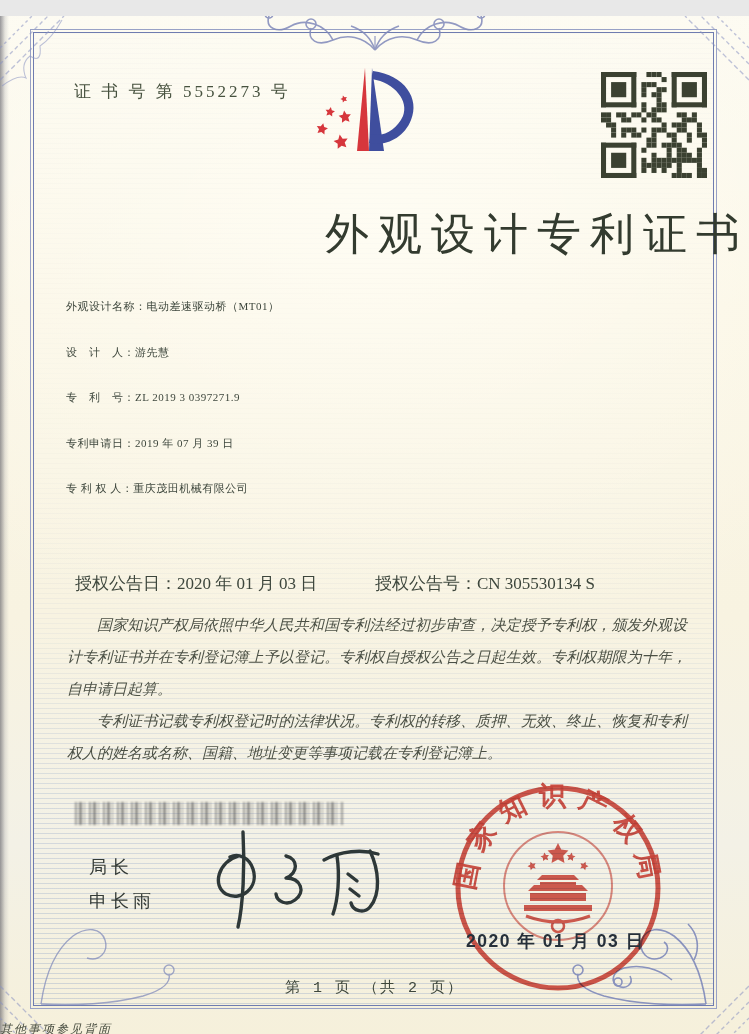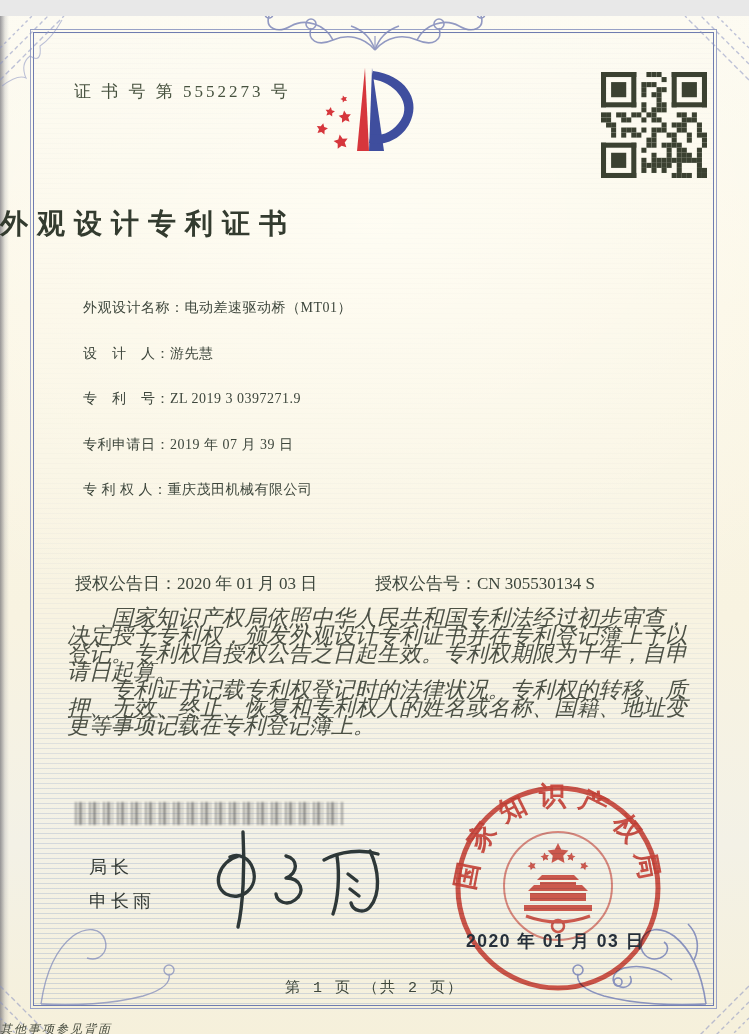--- a/index.html
+++ b/index.html
@@ -24,27 +24,27 @@
   .lace.tr{right:0;top:0;transform:scaleX(-1);}
   .lace.bl{left:0;bottom:0;transform:scaleY(-1);}
   .lace.br{right:0;bottom:0;transform:scale(-1,-1);}
   .ornament-top{position:absolute;left:50%;top:-8px;transform:translateX(-50%);}
   .flourish{position:absolute;opacity:.9;}
   .flourish.bl{left:33px;top:900px;transform:scaleX(-1);}
   .flourish.br{right:35px;top:900px;}
   .cert-number{position:absolute;left:74px;top:64px;font-size:17px;letter-spacing:3px;color:#47523f;}
   .logo{position:absolute;left:299px;top:42px;}
   .qr{position:absolute;left:601px;top:56px;}
-  .title{position:absolute;left:0;right:0;top:189px;text-align:left;font-size:28px;font-weight:700;
+  .title{position:absolute;left:0;right:0;top:189px;text-align:right;font-size:44px;font-weight:400;
     letter-spacing:9px;color:#333b2f;}
-  .field{position:absolute;left:83px;font-size:14px;letter-spacing:.5px;color:#3d463c;white-space:nowrap;}
+  .field{position:absolute;left:66px;font-size:11px;letter-spacing:.5px;color:#3d463c;white-space:nowrap;}
   .f0{top:283px}.f1{top:329px}.f2{top:374px}.f3{top:420px}.f4{top:465px}.f5{top:510px}
   .grant-row{position:absolute;left:75px;right:60px;top:556px;font-size:17px;color:#3d463c;white-space:nowrap;}
   .grant-row .second{position:absolute;left:300px;top:0;}
-  .paragraphs{position:absolute;left:67px;right:62px;top:593px;font-size:22px;line-height:18px;
+  .paragraphs{position:absolute;left:67px;right:62px;top:593px;font-size:15px;line-height:32px;
     color:#4b5045;text-align:justify;font-style:italic;}
   .paragraphs p{margin:0;text-indent:2em;}
   .barcode{position:absolute;left:75px;top:786px;width:268px;height:23px;opacity:.65;filter:blur(1.1px);
     background:repeating-linear-gradient(90deg,#6b6b6b 0 2px,transparent 2px 4px,#555 4px 7px,transparent 7px 9px,#777 9px 10px,transparent 10px 14px);}
   .signer{position:absolute;left:89px;font-size:18px;letter-spacing:4px;color:#333a36;}
   .signer.t1{top:839px}.signer.t2{top:873px}
   .signature{position:absolute;left:198px;top:810px;}
   .seal{position:absolute;left:451px;top:765px;mix-blend-mode:multiply;opacity:.92;}
   .seal-date{position:absolute;left:466px;top:913px;font-size:17.5px;letter-spacing:1.5px;color:#26303a;
     font-family:"Liberation Sans","DejaVu Sans",sans-serif;font-weight:600;}

